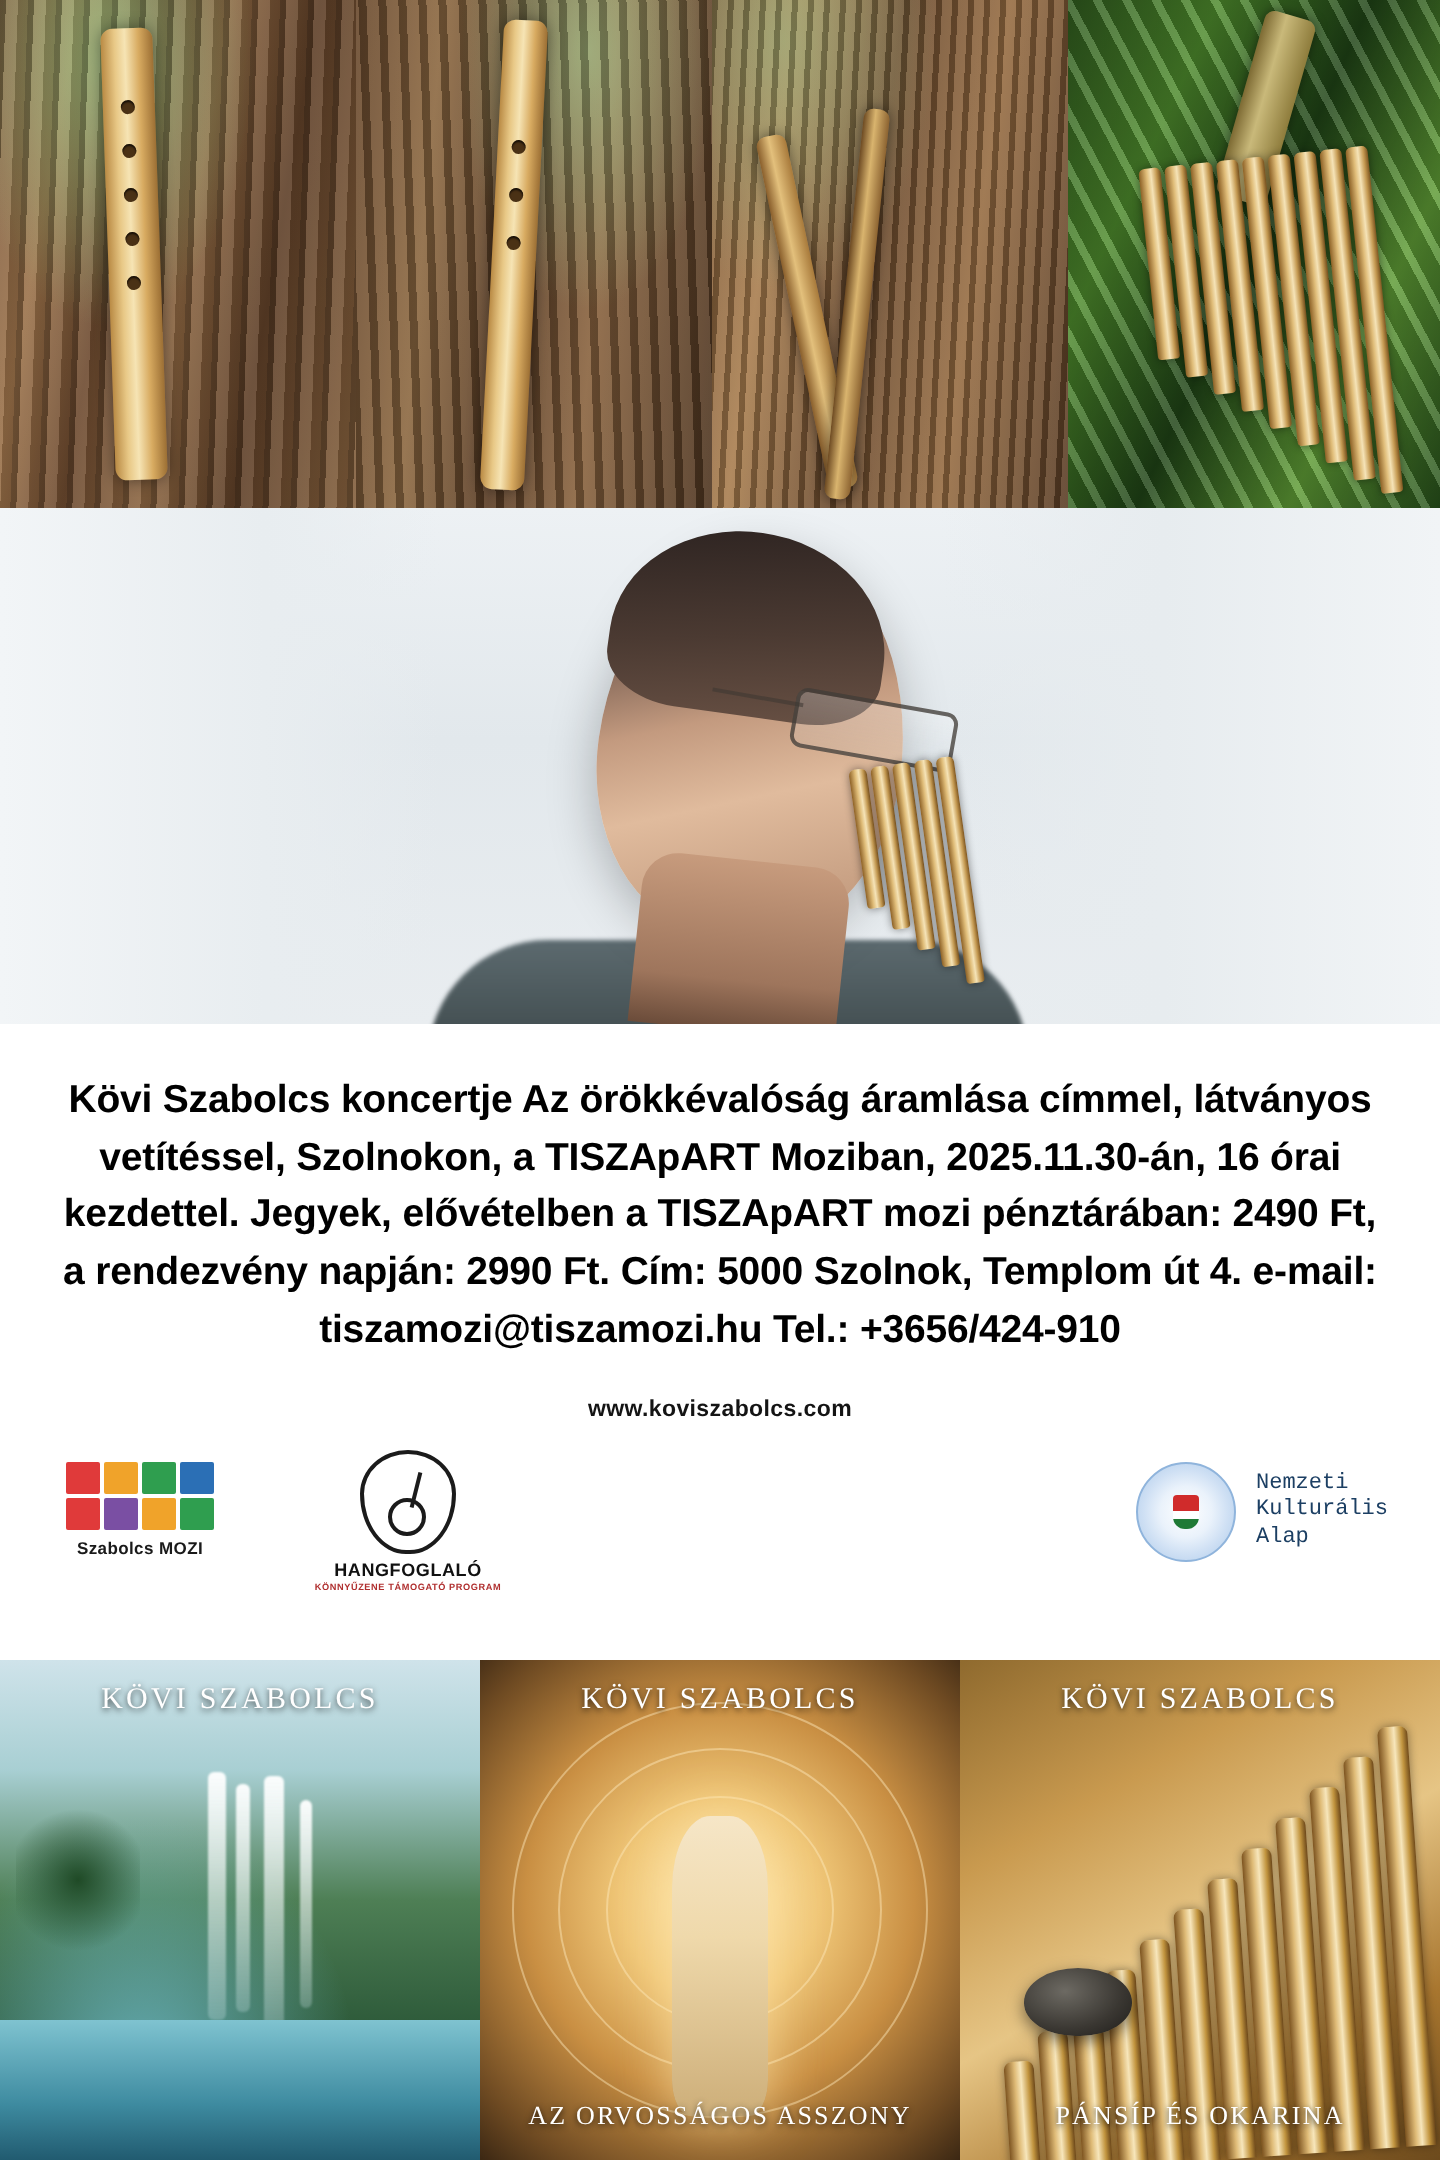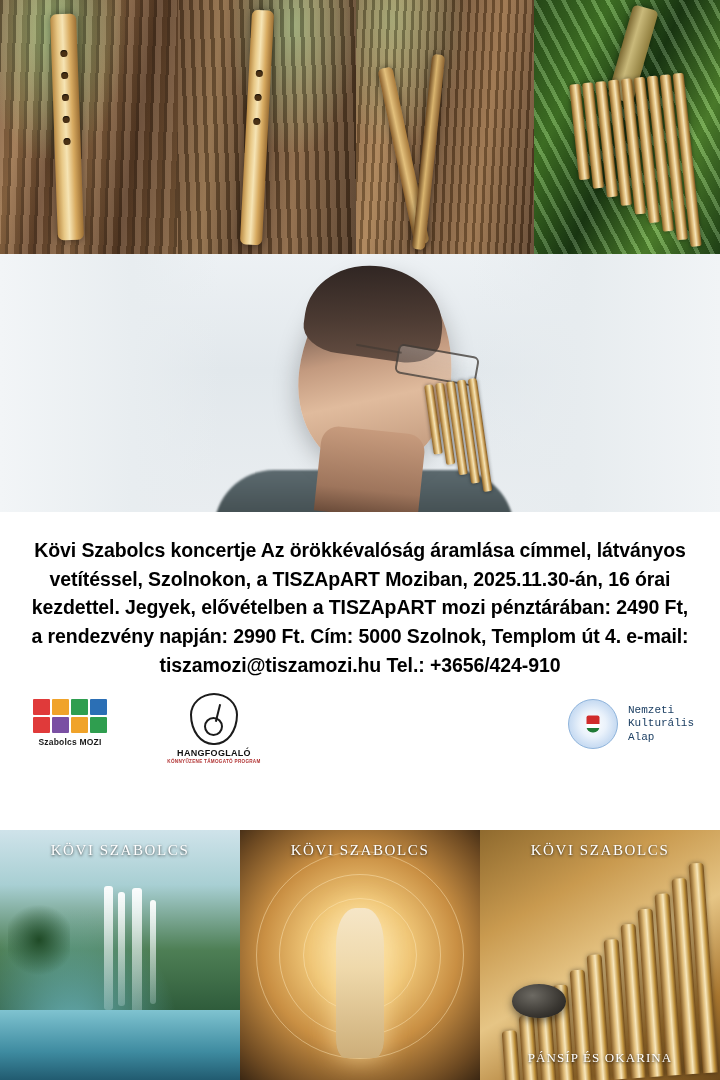--- a/index.html
+++ b/index.html
@@ -255,21 +255,21 @@
   .logos {
     position: relative;
     height: 92px;
     margin-top: 6px;
   }
   .logo {
     position: absolute;
     text-align: center;
   }
   .logo-tiszapart { left: 14px; top: 8px; width: 112px; }
-  .logo-hang { left: 158px; top: 2px; width: 112px; }
+  .logo-hang { left: 148px; top: 2px; width: 112px; }
   .logo-nka { left: 568px; top: 8px; width: 148px; text-align: left; }
 
   .tp-grid {
     width: 74px; height: 34px;
     margin: 0 auto 4px auto;
     display: grid;
     grid-template-columns: repeat(4, 1fr);
     grid-template-rows: repeat(2, 1fr);
     gap: 2px;
   }
@@ -520,20 +520,21 @@
       <div class="pipe" style="width:9px;height:70px"></div>
       <div class="pipe" style="width:9px;height:82px"></div>
       <div class="pipe" style="width:9px;height:94px"></div>
       <div class="pipe" style="width:9px;height:104px"></div>
       <div class="pipe" style="width:9px;height:114px"></div>
     </div>
   </div>
 
   <div class="info">
     <p>Kövi Szabolcs koncertje Az örökkévalóság áramlása címmel, látványos vetítéssel, Szolnokon, a TISZApART Moziban, 2025.11.30-án, 16 órai kezdettel. Jegyek, elővételben a TISZApART mozi pénztárában: 2490 Ft, a rendezvény napján: 2990 Ft. Cím: 5000 Szolnok, Templom út 4. e-mail: tiszamozi@tiszamozi.hu Tel.: +3656/424-910</p>
+    <div class="website">www.koviszabolcs.com</div>
   </div>
 
   <div class="logos">
 
     <div class="logo logo-tiszapart">
       <div class="tp-grid">
         <div class="tp-cell" style="background:#e03a3a"></div>
         <div class="tp-cell" style="background:#f0a32a"></div>
         <div class="tp-cell" style="background:#2f9e4f"></div>
         <div class="tp-cell" style="background:#2b6fb5"></div>
@@ -574,20 +575,21 @@
       <div class="water"></div>
       <div class="album-artist">KÖVI SZABOLCS</div>
     </div>
 
     <div class="album album-2">
       <div class="ring" style="width:206px;height:206px"></div>
       <div class="ring" style="width:160px;height:160px"></div>
       <div class="ring" style="width:112px;height:112px"></div>
       <div class="figure"></div>
       <div class="album-artist">KÖVI SZABOLCS</div>
+      <div class="album-title">AZ ORVOSSÁGOS ASSZONY</div>
     </div>
 
     <div class="album album-3">
       <div class="pipes">
         <div class="pipe-b" style="height:56px"></div>
         <div class="pipe-b" style="height:70px"></div>
         <div class="pipe-b" style="height:84px"></div>
         <div class="pipe-b" style="height:98px"></div>
         <div class="pipe-b" style="height:112px"></div>
         <div class="pipe-b" style="height:126px"></div>

